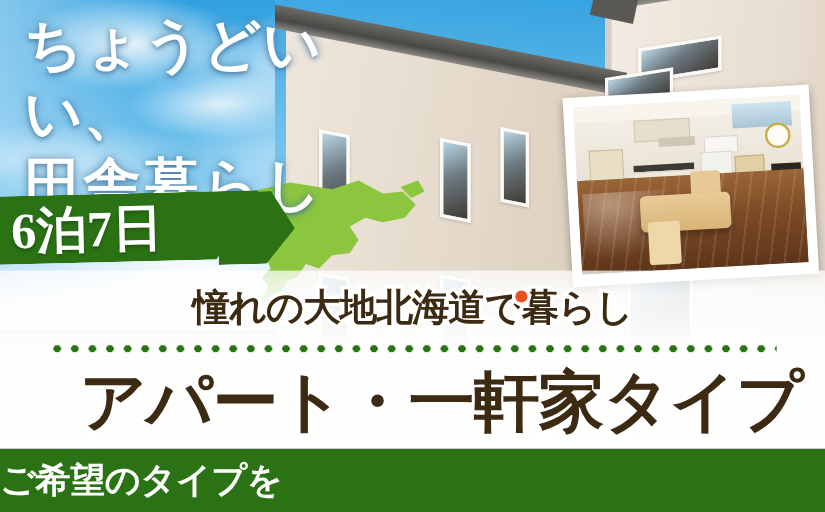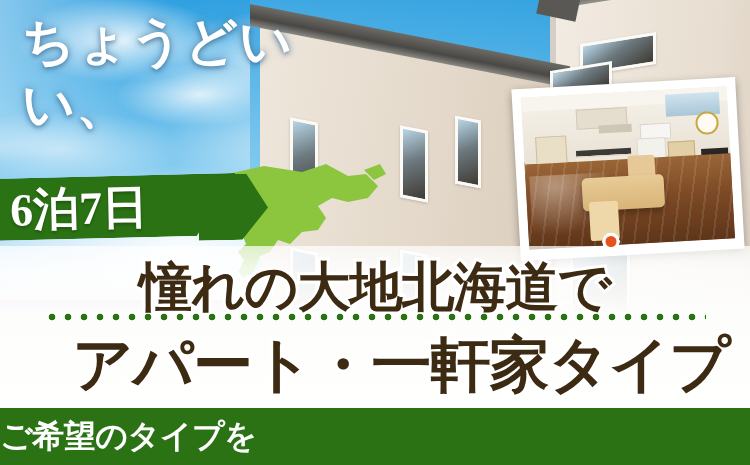--- a/index.html
+++ b/index.html
@@ -68,23 +68,23 @@
     font-family:"Liberation Serif","DejaVu Serif",serif;font-weight:700;
     font-size:46px;letter-spacing:0;transform:rotate(-1.4deg);
     text-shadow:0 2px 3px rgba(0,0,0,.25);}
 
   
   .lower{position:absolute;left:0;top:246px;width:750px;height:162px;
     background:linear-gradient(180deg,rgba(255,255,255,.72) 0%,rgba(255,255,255,.88) 14%,#fdfdfb 42%,#fffffe 100%);}
 
   
   .line2{position:absolute;left:0;top:252px;width:750px;height:56px;
-    display:flex;align-items:flex-start;justify-content:center;
+    display:flex;align-items:center;justify-content:center;
     font-family:"DejaVu Sans","Liberation Sans",sans-serif;font-weight:700;
-    font-size:53px;letter-spacing:-1px;color:#3d2a12;white-space:nowrap;
+    font-size:34px;letter-spacing:-1px;color:#3d2a12;white-space:nowrap;
     -webkit-text-stroke:6px #ffffff;paint-order:stroke fill;}
   .line2 .seg{position:relative;}
   .dot-emph{position:absolute;top:-16px;left:50%;transform:translateX(-50%);
     width:11px;height:11px;border-radius:50%;background:#e8501e;
     box-shadow:0 0 0 3px #fff;-webkit-text-stroke:0;}
 
   
   .divider{position:absolute;left:44px;top:313px;width:662px;height:8px;
     background-image:radial-gradient(circle,#2a7214 0 3.2px,transparent 3.6px);
     background-size:16px 8px;background-repeat:repeat-x;}
@@ -165,20 +165,21 @@
   <svg class="map" viewBox="0 0 190 135">
     <path fill="#8cc63e" d="M30 14 L66 6 L104 12 L128 4 L150 16 L168 14 L180 26 L170 38 L150 42
       L134 38 L120 46 L128 58 L120 70 L104 72 L92 84 L80 80 L72 92 L62 96 L56 110 L46 118
       L40 112 L46 100 L40 92 L48 84 L44 74 L32 78 L22 70 L16 56 L22 40 L18 28 Z"></path>
     <path fill="#8cc63e" d="M48 104 L58 100 L56 112 L48 116 Z"></path>
     <path fill="#8cc63e" d="M166 10 L182 4 L188 14 L176 20 Z"></path>
   </svg>
 
   <div class="headline">
     <span>ちょうどいい、</span>
+    <span class="l2">田舎暮らし</span>
   </div>
 
   <div class="badge"></div>
   <div class="badge-tail"></div>
   <div class="badge-txt">6泊7日</div>
 
   <div class="polaroid">
     <div class="ph">
       <div class="wall"></div>
       <div class="ceil"></div>
@@ -199,20 +200,21 @@
       <div class="table"></div>
       <div class="chair2"></div>
     </div>
   </div>
 
   <div class="lower"></div>
 
   <div class="line2">
     <span>憧れの大地北海道で</span>
       <span class="seg"><span class="dot-emph" style="left:12.5%"></span><span class="dot-emph" style="left:37.5%"></span><span class="dot-emph" style="left:62.5%"></span><span class="dot-emph" style="left:87.5%"></span></span>
+      <span>暮らし</span>
   </div>
 
   <div class="divider"></div>
 
   <div class="line3">アパート・一軒家タイプ</div>
 
   <div class="greenbar"></div>
   <div class="greenbar-txt">
     <span>ご希望のタイプを</span>
   </div>

